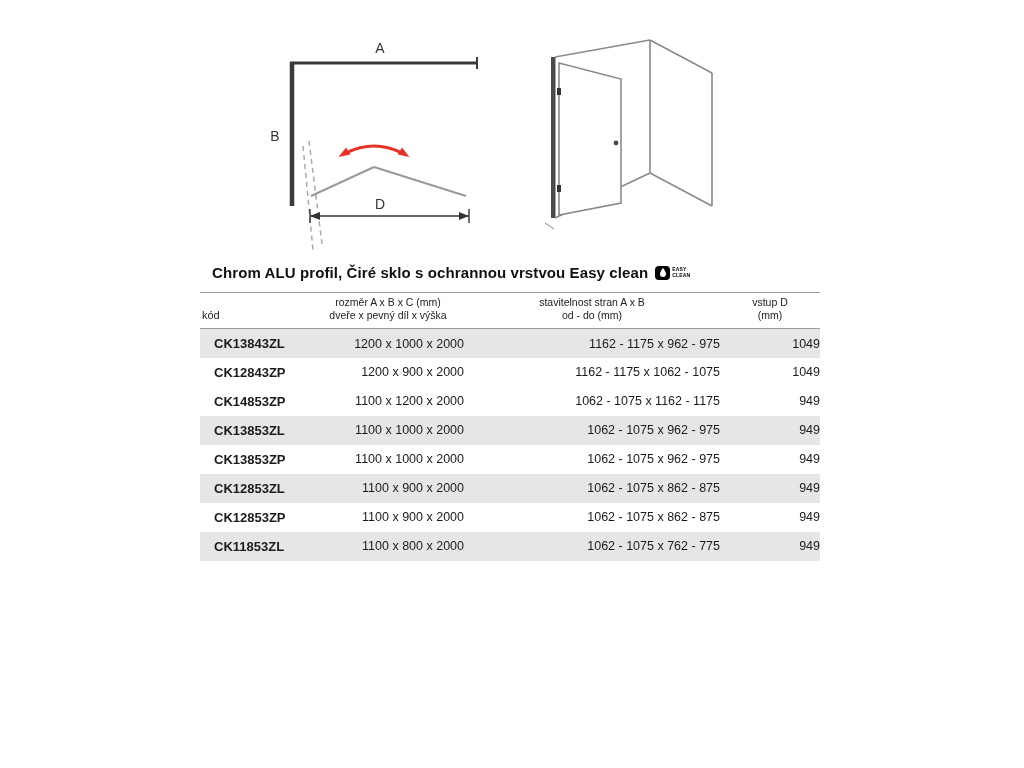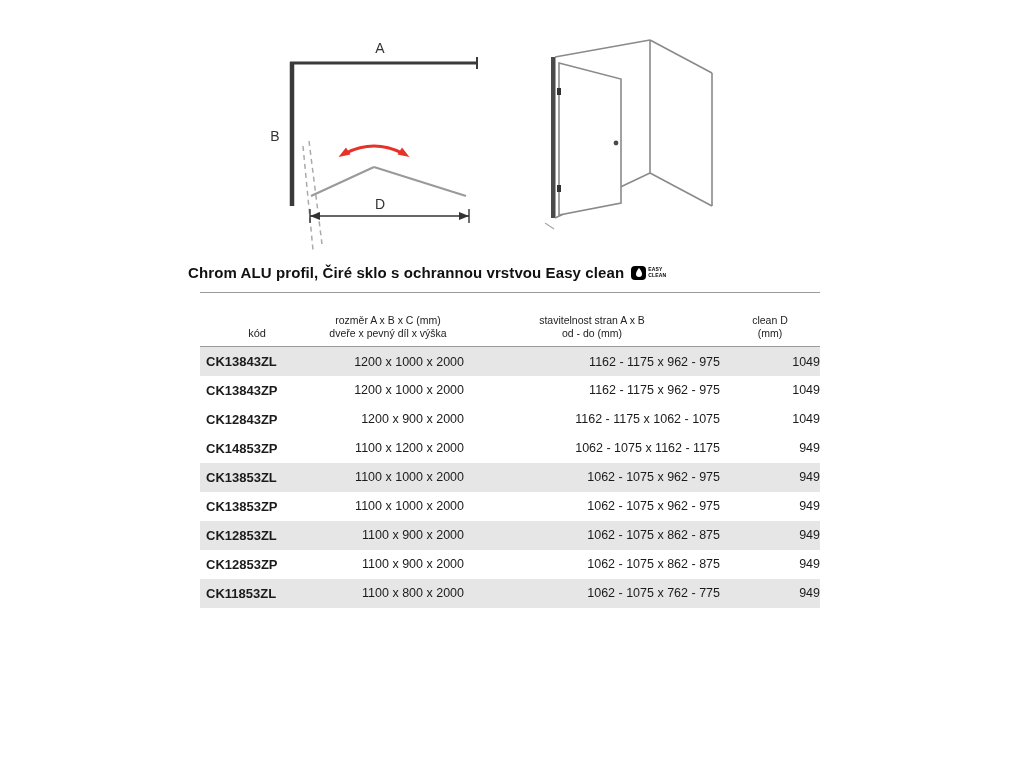--- a/index.html
+++ b/index.html
@@ -6,49 +6,49 @@
   html,body { background:#ffffff; }
   body {
     width:1024px; height:768px; position:relative; overflow:hidden;
     font-family:"Liberation Sans", sans-serif; color:#1a1a1a;
   }
   .page { position:absolute; inset:0; }
 
   .diag-left  { position:absolute; left:262px; top:33px; }
   .diag-right { position:absolute; left:533px; top:33px; }
 
-  .heading-row { position:absolute; left:188px; top:264px; display:flex; align-items:center; gap:7px; }
+  .heading-row { position:absolute; left:212px; top:264px; display:flex; align-items:center; gap:7px; }
   .heading { font-size:15px; font-weight:bold; color:#111; letter-spacing:0.1px; }
   .badge { display:inline-flex; align-items:center; gap:2px; }
   .badge-box { width:15px; height:14px; background:#000; border-radius:4px;
     display:inline-flex; align-items:center; justify-content:center; }
   .badge-text { display:inline-flex; flex-direction:column; font-size:5px; font-weight:bold;
     line-height:1.15; color:#000; letter-spacing:0.2px; }
 
   table.spec-table {
     position:absolute; left:200px; top:292px; width:620px;
     border-collapse:collapse; table-layout:fixed;
   }
   .spec-table col.c1 { width:112px; }
   .spec-table col.c2 { width:152px; }
   .spec-table col.c3 { width:256px; }
   .spec-table col.c4 { width:100px; }
 
   .spec-table th {
     border-top:1px solid #9b9b9b; border-bottom:1px solid #9b9b9b;
     font-weight:normal; font-size:10.5px; color:#222;
-    text-align:center; vertical-align:bottom; padding:21px 0 6px; line-height:1.25;
-  }
-  .spec-table th.c1 { text-align:center; padding-left:2px; font-size:11px; }
+    text-align:center; vertical-align:bottom; padding:3px 0 6px; line-height:1.25;
+  }
+  .spec-table th.c1 { text-align:left; padding-left:2px; font-size:11px; }
 
   .spec-table td {
     font-size:12.5px; color:#1b1b1b; text-align:right;
     height:29px; vertical-align:middle; padding:0;
   }
-  .spec-table td.c1 { text-align:left; font-weight:bold; font-size:13px; padding-left:6px; }
+  .spec-table td.c1 { text-align:left; font-weight:bold; font-size:13px; padding-left:14px; }
   .spec-table tr.shade { background:#e6e6e6; }
 </style>
 </head>
 <body>
 
 <div class="page">
 
   <svg class="diag-left" width="225" height="235" viewBox="0 0 225 235">
 
     <line x1="28" y1="30" x2="215" y2="30" stroke="#3a3a3a" stroke-width="3"></line>
@@ -134,39 +134,33 @@
         <th class="c1">kód</th>
         <th class="c2">
           <div>rozměr A x B x C (mm)</div>
           <div>dveře x pevný díl x výška</div>
         </th>
         <th class="c3">
           <div>stavitelnost stran A x B</div>
           <div>od - do (mm)</div>
         </th>
         <th class="c4">
-          <div>clean D</div>
+          <div>vstup D</div>
           <div>(mm)</div>
         </th>
       </tr>
     </thead>
     <tbody>
       <tr class="shade">
         <td class="c1">CK13843ZL</td>
         <td class="c2">1200 x 1000 x 2000</td>
         <td class="c3">1162 - 1175 x 962 - 975</td>
         <td class="c4">1049</td>
       </tr>
       <tr>
-        <td class="c1">CK13843ZP</td>
-        <td class="c2">1200 x 1000 x 2000</td>
-        <td class="c3">1162 - 1175 x 962 - 975</td>
-        <td class="c4">1049</td>
-      </tr>
-      <tr>
         <td class="c1">CK12843ZP</td>
         <td class="c2">1200 x 900 x 2000</td>
         <td class="c3">1162 - 1175 x 1062 - 1075</td>
         <td class="c4">1049</td>
       </tr>
       <tr>
         <td class="c1">CK14853ZP</td>
         <td class="c2">1100 x 1200 x 2000</td>
         <td class="c3">1062 - 1075 x 1162 - 1175</td>
         <td class="c4">949</td>

